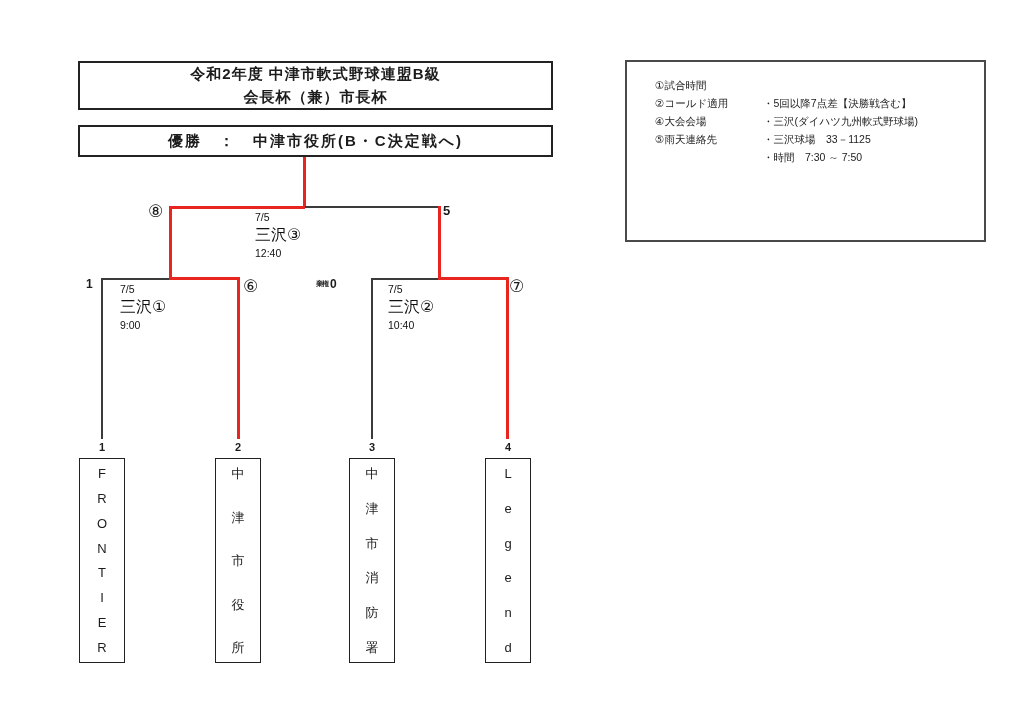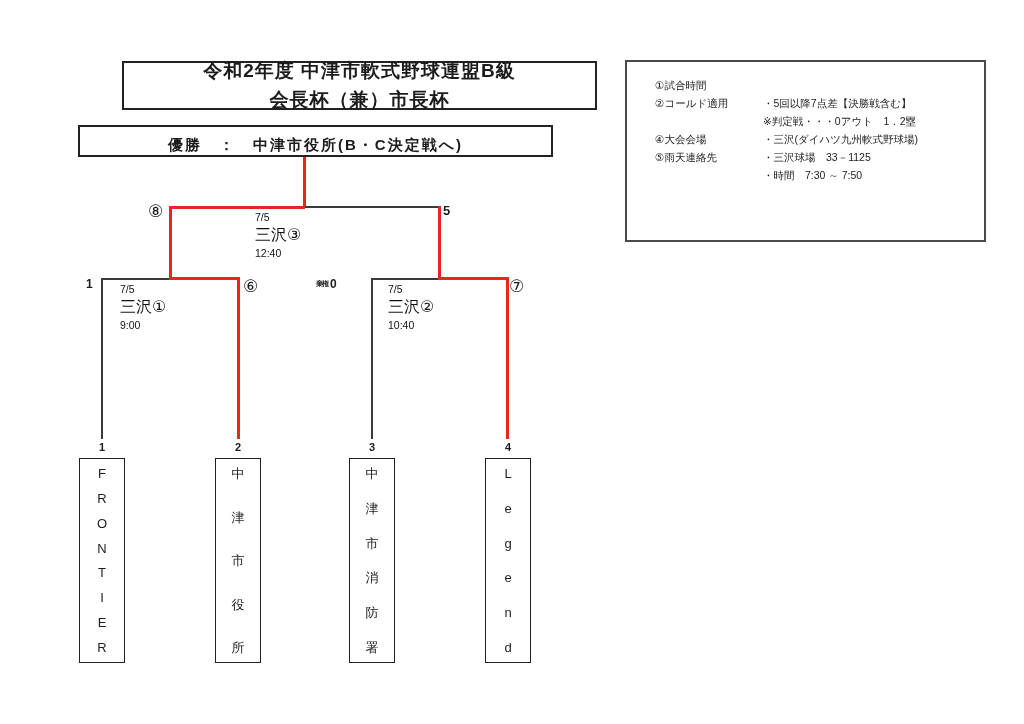--- a/index.html
+++ b/index.html
@@ -8,25 +8,25 @@
   body {
     width:1024px; height:724px; position:relative; background:#ffffff; overflow:hidden;
     font-family:"Liberation Sans","DejaVu Sans",sans-serif; color:#1c1c1c;
   }
   .abs { position:absolute; }
 
   
   .title-box {
     left:78px; top:61px; width:475px; height:49px; border:2px solid var(--box-border);
     display:flex; flex-direction:column; align-items:center; justify-content:center;
-    font-weight:bold; font-size:19px; line-height:1.5; letter-spacing:1px; text-align:center;margin-left:44px;
+    font-weight:bold; font-size:15px; line-height:1.5; letter-spacing:1px; text-align:center;
   }
   .champion-box {
     left:78px; top:125px; width:475px; height:32px; border:2px solid var(--box-border);
-    display:flex; align-items:flex-end; justify-content:center;
+    display:flex; align-items:center; justify-content:center;
     font-weight:bold; font-size:15px; letter-spacing:2px;
   }
 
   
   .info-box {
     left:625px; top:60px; width:361px; height:182px; border:2px solid #4a4a4a;
     padding:14px 0 0 28px; font-size:10.5px; line-height:18px;
   }
   .info-row { display:flex; }
   .info-label { width:108px; flex:none; }
@@ -68,24 +68,20 @@
   <span>優勝　：　中津市役所(B・C決定戦へ)</span>
 </div>
 
 <div class="abs info-box">
   <div class="info-row">
     <span class="info-label">①試合時間</span>
   </div>
   <div class="info-row">
     <span class="info-label">②コールド適用</span>
     <span class="info-value">・5回以降7点差【決勝戦含む】</span>
-  </div>
-  <div class="info-row">
-    <span class="info-label"></span>
-    <span class="info-value">※判定戦・・・0アウト　1．2塁</span>
   </div>
   <div class="info-row">
     <span class="info-label">④大会会場</span>
     <span class="info-value">・三沢(ダイハツ九州軟式野球場)</span>
   </div>
   <div class="info-row">
     <span class="info-label">⑤雨天連絡先</span>
     <span class="info-value">・三沢球場　33－1125</span>
   </div>
   <div class="info-row">

